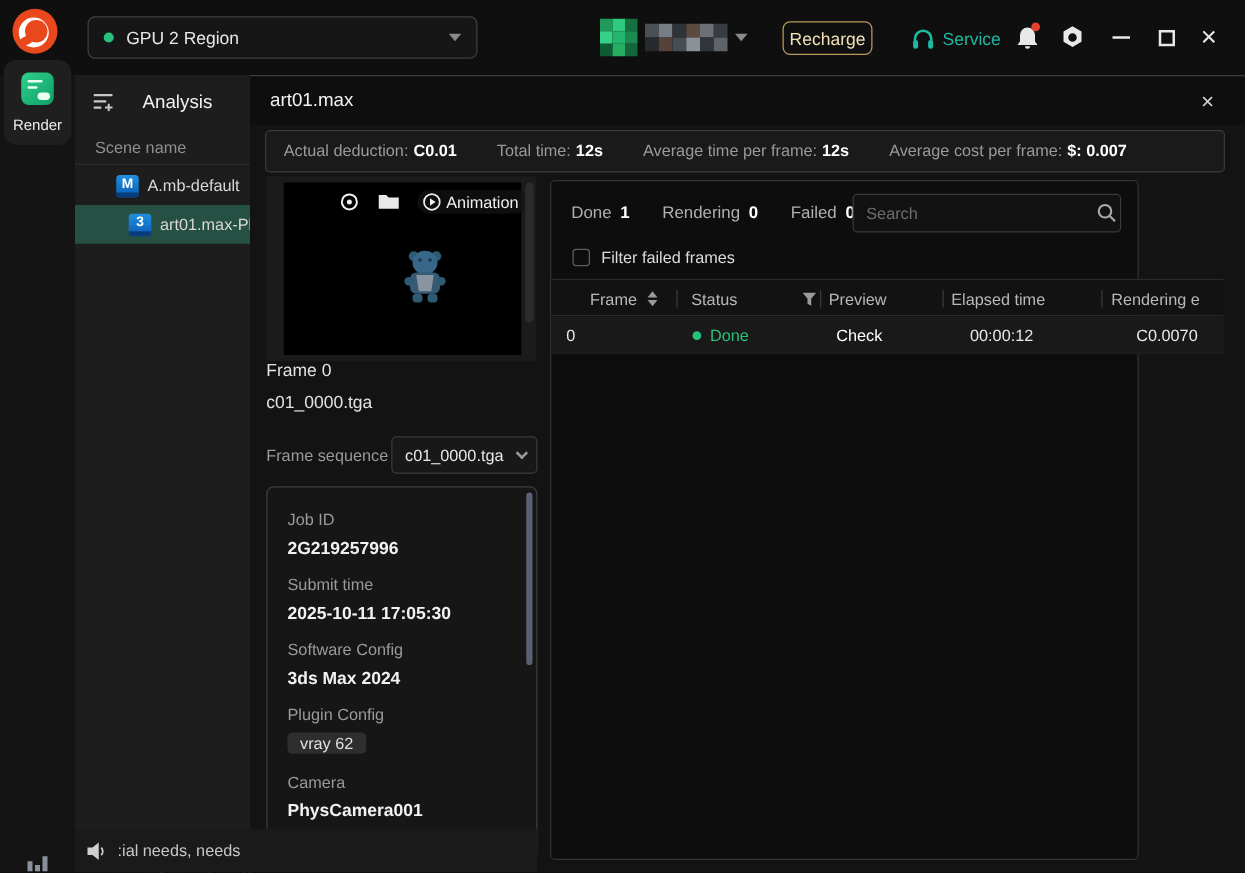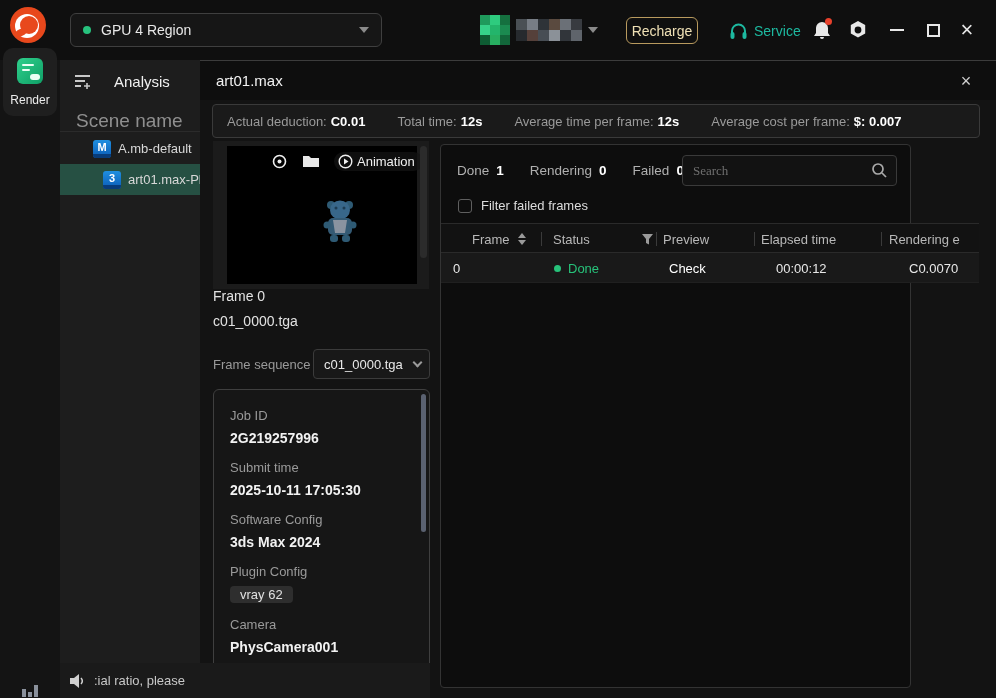--- a/index.html
+++ b/index.html
@@ -51,21 +51,21 @@
   .render-icon .cl1{position:absolute;right:3px;bottom:4px;width:10px;height:6px;border-radius:4px;background:#eafff4;}
   .render-label{font-size:12px;color:#ececec;}
   .rail-bottom{color:#8a919c;}
   .chart-btn{left:17px;top:618px;width:26px;height:24px;}
 
   
   .analysis{left:60px;top:60px;width:140px;height:638px;background:#1d1d1d;overflow:hidden;z-index:2;}
   .an-header{position:absolute;left:0;top:0;width:140px;height:42px;display:flex;align-items:center;}
   .collapse-btn{margin-left:14px;cursor:pointer;}
   .tab-analysis{margin-left:22px;font-size:15px;color:#f0f0f0;cursor:pointer;}
-  .scene-colhead{position:absolute;left:16px;top:50px;font-size:19px;color:#8f8f8f;}
+  .scene-colhead{position:absolute;left:16px;top:50px;font-size:13px;color:#8f8f8f;}
   .scene-divider{position:absolute;left:0;top:71px;width:140px;height:1px;background:#2b2b2b;}
   .scene-row{position:absolute;left:0;width:140px;height:31px;display:flex;align-items:center;cursor:pointer;white-space:nowrap;}
   .scene-row.sel{background:#265043;}
   .sw-icon{width:18px;height:18px;border-radius:3px;background:linear-gradient(#1f8fe0,#0b5bb5);position:relative;flex:none;
     color:#fff;font-size:11px;font-weight:bold;text-align:center;line-height:15px;}
   .sw-icon::after{content:"";position:absolute;left:0;bottom:0;width:100%;height:4px;background:#083c7a;border-radius:0 0 3px 3px;}
   .scene-label{margin-left:7px;font-size:13px;color:#d8d8d8;}
   .pager{position:absolute;left:0;top:618px;width:140px;height:32px;display:flex;align-items:center;}
   .chev{width:8px;height:8px;border-left:2px solid #8a8a8a;border-bottom:2px solid #8a8a8a;flex:none;cursor:pointer;}
   .chev.prev{transform:rotate(45deg);margin-left:30px;}
@@ -113,21 +113,21 @@
   .jtag{display:inline-block;margin-top:7px;padding:1px 10px;background:#2e2e2e;border-radius:4px;font-size:13px;color:#e0e0e0;}
   .job-scroll{position:absolute;right:3px;top:4px;width:5px;height:138px;background:#5a6170;border-radius:3px;}
 
   
   .tablecard{position:absolute;left:240px;top:84px;width:471px;height:544px;background:#0d0d0d;border:1px solid #333;border-radius:4px;}
   .counts{position:absolute;left:16px;top:16px;display:flex;gap:26px;align-items:center;}
   .count .cl{font-size:13.5px;color:#b0b0b0;}
   .count .cv{font-size:13.5px;color:#ffffff;font-weight:bold;margin-left:7px;}
   .searchbox{position:absolute;right:13px;top:10px;width:215px;height:31px;border:1px solid #3a3a3a;border-radius:4px;background:#121212;
     display:flex;align-items:center;padding:0 8px 0 2px;}
-  .searchbox input{flex:1;background:transparent;border:none;outline:none;color:#e0e0e0;font-size:13px;padding:0 8px;font-family:Liberation Serif, serif;}
+  .searchbox input{flex:1;background:transparent;border:none;outline:none;color:#e0e0e0;font-size:13px;padding:0 8px;font-family:Liberation Sans, sans-serif;}
   .searchbox input::placeholder{color:#6f6f6f;}
   .filter-row{position:absolute;left:17px;top:53px;display:flex;align-items:center;gap:9px;justify-content:flex-end;}
   .checkbox{width:14px;height:14px;border:1px solid #5f5f5f;border-radius:3px;background:transparent;cursor:pointer;}
   .filter-label{font-size:13px;color:#dcdcdc;}
   .thead{position:absolute;left:0;top:78px;width:538px;height:30px;background:#121212;border-top:1px solid #2a2a2a;border-bottom:1px solid #2a2a2a;overflow:hidden;}
   .th{position:absolute;top:0;height:30px;display:flex;align-items:center;font-size:13px;color:#b8b8b8;white-space:nowrap;}
   .colsep{position:absolute;top:8px;width:1px;height:14px;background:#3a3a3a;}
   .sort-icon{display:inline-flex;flex-direction:column;gap:2px;margin-left:8px;cursor:pointer;}
   .sort-icon .up{width:0;height:0;border-left:4px solid transparent;border-right:4px solid transparent;border-bottom:5px solid #9a9a9a;}
   .sort-icon .dn{width:0;height:0;border-left:4px solid transparent;border-right:4px solid transparent;border-top:5px solid #9a9a9a;}
@@ -146,21 +146,21 @@
 
   <div class="abs topbar">
     <div class="abs logo">
       <div class="swirl"></div>
       <div class="core"></div>
       <div class="tail"></div>
     </div>
 
     <div class="abs region">
       <span class="dot-green"></span>
-      <span class="region-label">GPU 4 Region</span>
+      <span class="region-label">GPU 2 Region</span>
       <span class="caret-down"></span>
     </div>
 
     <div class="abs user">
       <span class="avatar">
         <div></div>
           <div></div>
           <div></div>
           <div></div>
           <div></div>
@@ -273,21 +273,21 @@
     </div>
   </div>
 
   <div class="abs marquee">
     <span style="margin-left:8px">
       <svg width="18" height="16" viewBox="0 0 18 16">
         <path d="M2 5v6h4l5 4V1L6 5z" fill="#d0d0d0"></path>
         <path d="M13 5a4.5 4.5 0 0 1 0 6" stroke="#d0d0d0" stroke-width="1.5" fill="none"></path>
       </svg>
     </span>
-    <span class="marquee-text">:ial ratio, please</span>
+    <span class="marquee-text">:ial needs, needs</span>
   </div>
 
   <div class="abs main">
     <div class="tabbar">
       <span class="tab-title">art01.max</span>
       <span class="tab-close iconbtn"></span>
     </div>
 
     <div class="statsbar">
       <span class="stat">

